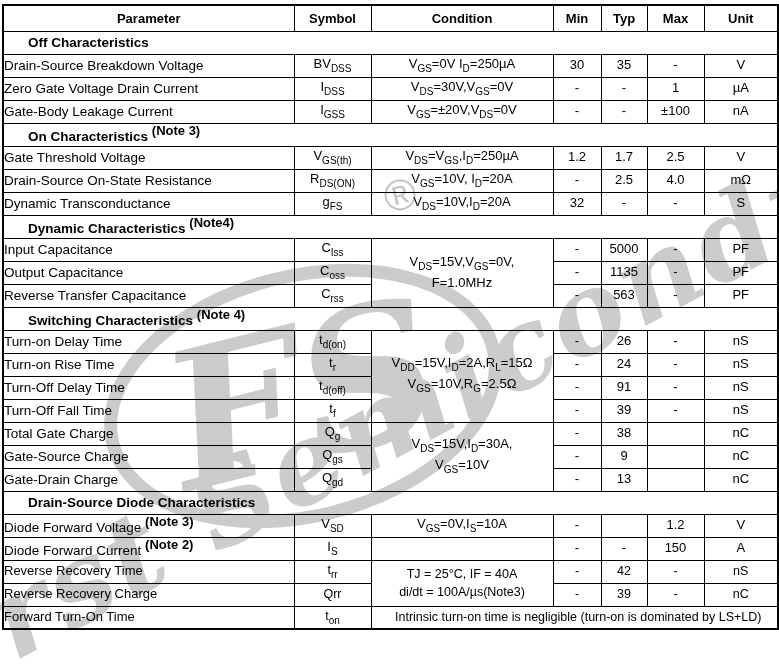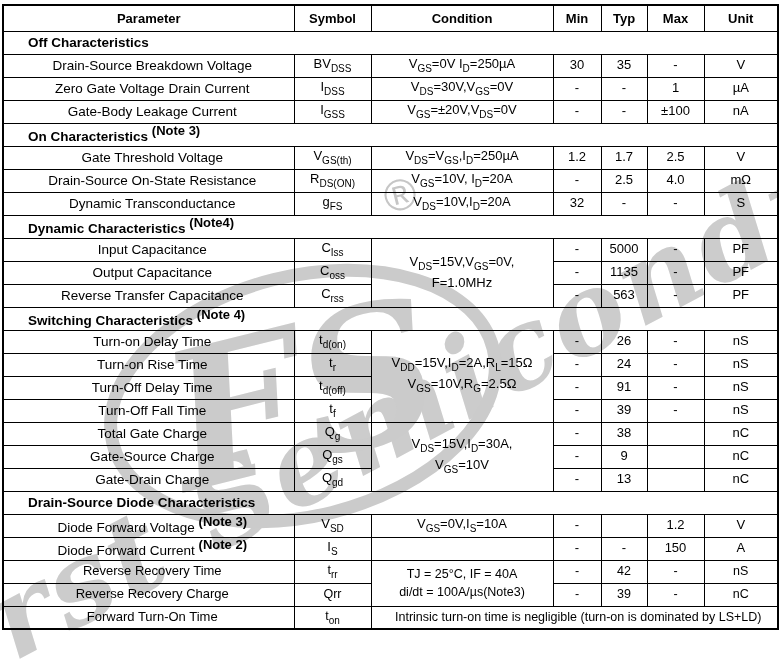--- a/index.html
+++ b/index.html
@@ -17,21 +17,21 @@
   .wm-reg  { position:absolute; left:384px; top:170px; font-size:44px; color:#c6c6c6;
              transform:rotate(-14deg); font-family:"Liberation Sans", sans-serif; }
 
   
   table { position:absolute; left:2px; top:4px; width:775px; z-index:1;
           border-collapse:collapse; table-layout:fixed; background:transparent; }
   th, td { border:1px solid #000; vertical-align:middle; overflow:hidden; }
   table { border:2px solid #000; }
   th { height:26px; font-size:13px; font-weight:bold; text-align:center; }
   td { height:23px; font-size:13px; text-align:center; line-height:1.15; }
-  td.param { text-align:center; padding-left:7px; font-size:13.5px; }
+  td.param { text-align:left; font-size:13.5px; }
   tr.small td { font-size:12.5px; }
   tr.small td.param { font-size:13px; }
   td.section { text-align:left; padding-left:24px; font-weight:bold; font-size:13.5px; }
   td.cond { font-size:13px; }
   td[rowspan] { white-space:pre-line; line-height:16px; }
   td[rowspan="2"] { line-height:18px; }
   td.span-note { text-align:center; padding-left:8px; font-size:13px; }
   sub { font-size:10px; }
   sup { font-size:13px; font-weight:bold; }
 </style>

